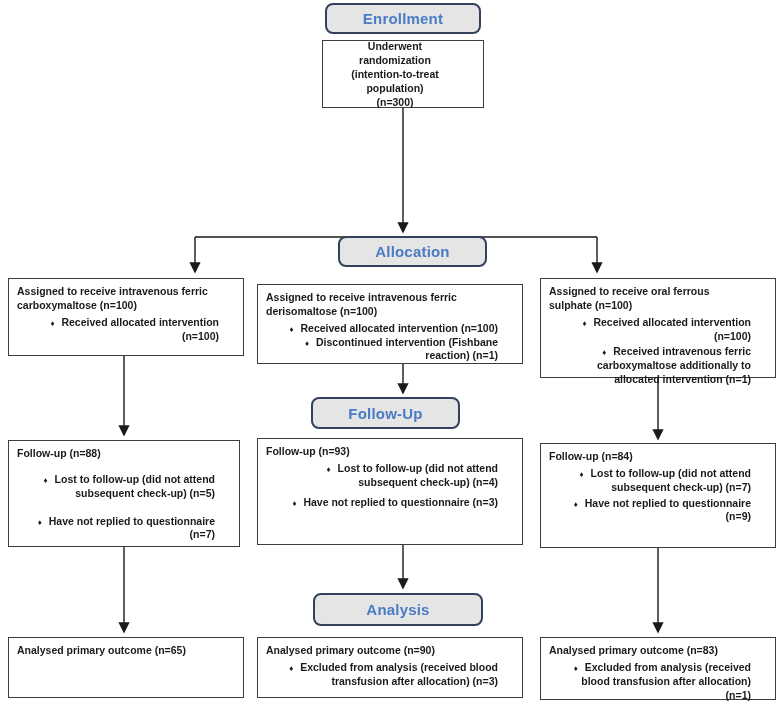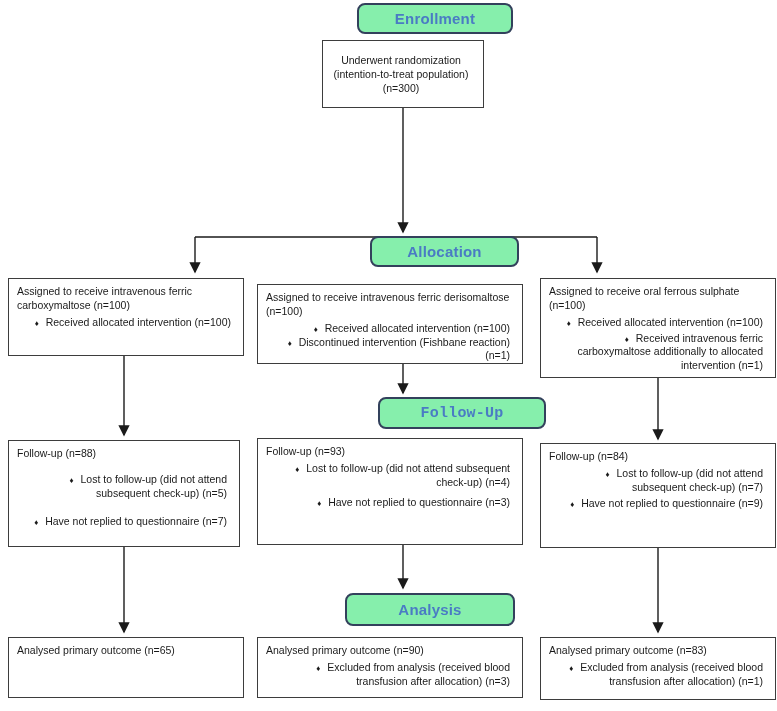--- a/index.html
+++ b/index.html
@@ -4,28 +4,28 @@
 <style>
   html,body { margin:0; padding:0; background:#ffffff; }
   .canvas {
     position:relative; width:777px; height:711px; background:#ffffff;
     font-family:"Liberation Sans", sans-serif; color:#1a1a1a; overflow:hidden;
   }
   svg.connectors { position:absolute; left:0; top:0; width:777px; height:711px; z-index:1; }
 
   .stage-header {
     position:absolute; z-index:3; box-sizing:border-box;
-    background:#86efac; border:2px solid #33415c; border-radius:8px;
+    background:#e5e5e5; border:2px solid #33415c; border-radius:8px;
     display:flex; align-items:center; justify-content:center;
-    font-weight:bold; font-size:15px; color:#4a7bc4; letter-spacing:0.2px;margin-left:32px;
+    font-weight:bold; font-size:15px; color:#4a7bc4; letter-spacing:0.2px;
   }
   .node {
     position:absolute; z-index:2; box-sizing:border-box;
     background:#ffffff; border:1.5px solid #3d3d3d;
-    font-size:10.5px; line-height:1.32; padding:6px 12px 4px 8px;
+    font-size:10.5px; line-height:1.32; padding:6px 24px 4px 8px;font-weight:bold;
   }
   .node--center-text { text-align:center; display:flex; align-items:center; justify-content:center; }
   .pre-line { white-space:pre-line; }
   .node-title { margin-bottom:3px; }
   .bullet { display:block; padding-left:22px; text-indent:-12px; margin-top:2px;text-align:right; }
   .bullet .glyph { font-size:8px; margin-right:4px; }
   .spaced .node-title { margin-bottom:12px; }
   .spaced .bullet { margin-top:0; margin-bottom:14px; }
 </style>
 </head>
@@ -54,21 +54,21 @@
   </svg>
 
   <div class="stage-header" style="left:325px; top:3px; width:156px; height:31px;">
     <span>Enrollment</span>
   </div>
 
   <div class="stage-header" style="left:338px; top:236px; width:149px; height:31px;">
     <span>Allocation</span>
   </div>
 
-  <div class="stage-header" style="left:346px; top:397px; width:168px; height:32px;font-family:Liberation Mono, monospace;">
+  <div class="stage-header" style="left:311px; top:397px; width:149px; height:32px;">
     <span>Follow-Up</span>
   </div>
 
   <div class="stage-header" style="left:313px; top:593px; width:170px; height:33px;">
     <span>Analysis</span>
   </div>
 
   <div class="node node--center-text" style="left:322px; top:40px; width:162px; height:68px;">
     <span class="pre-line">Underwent randomization
 (intention-to-treat population)

